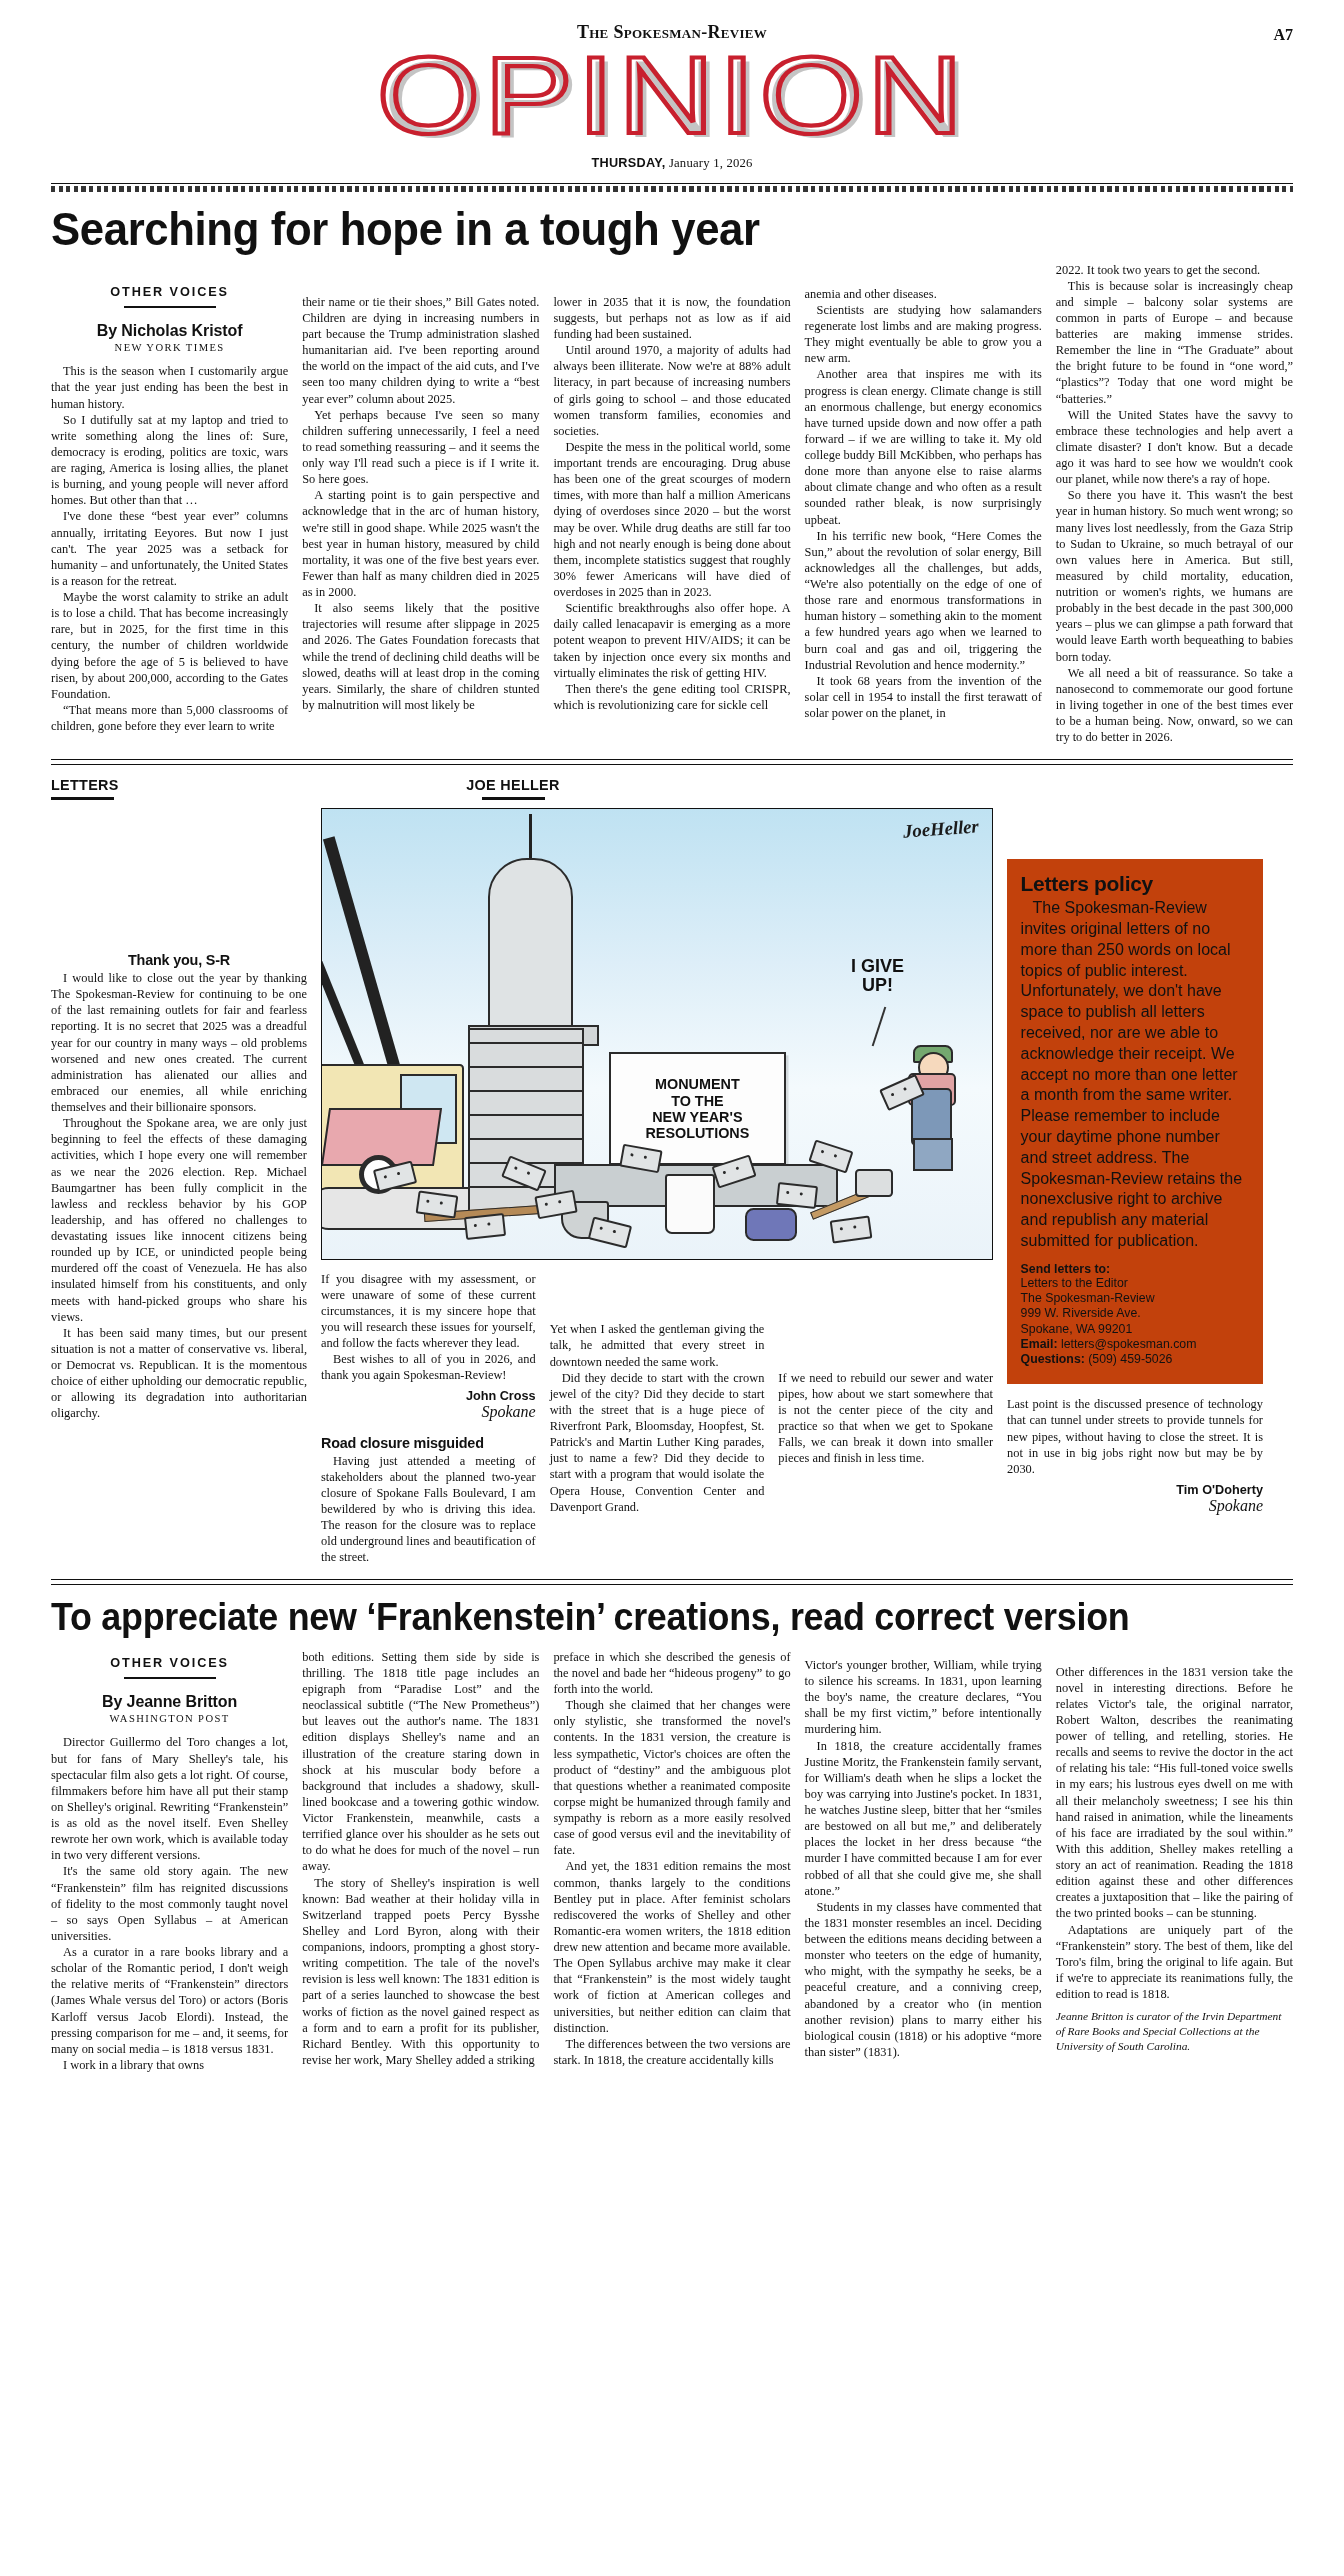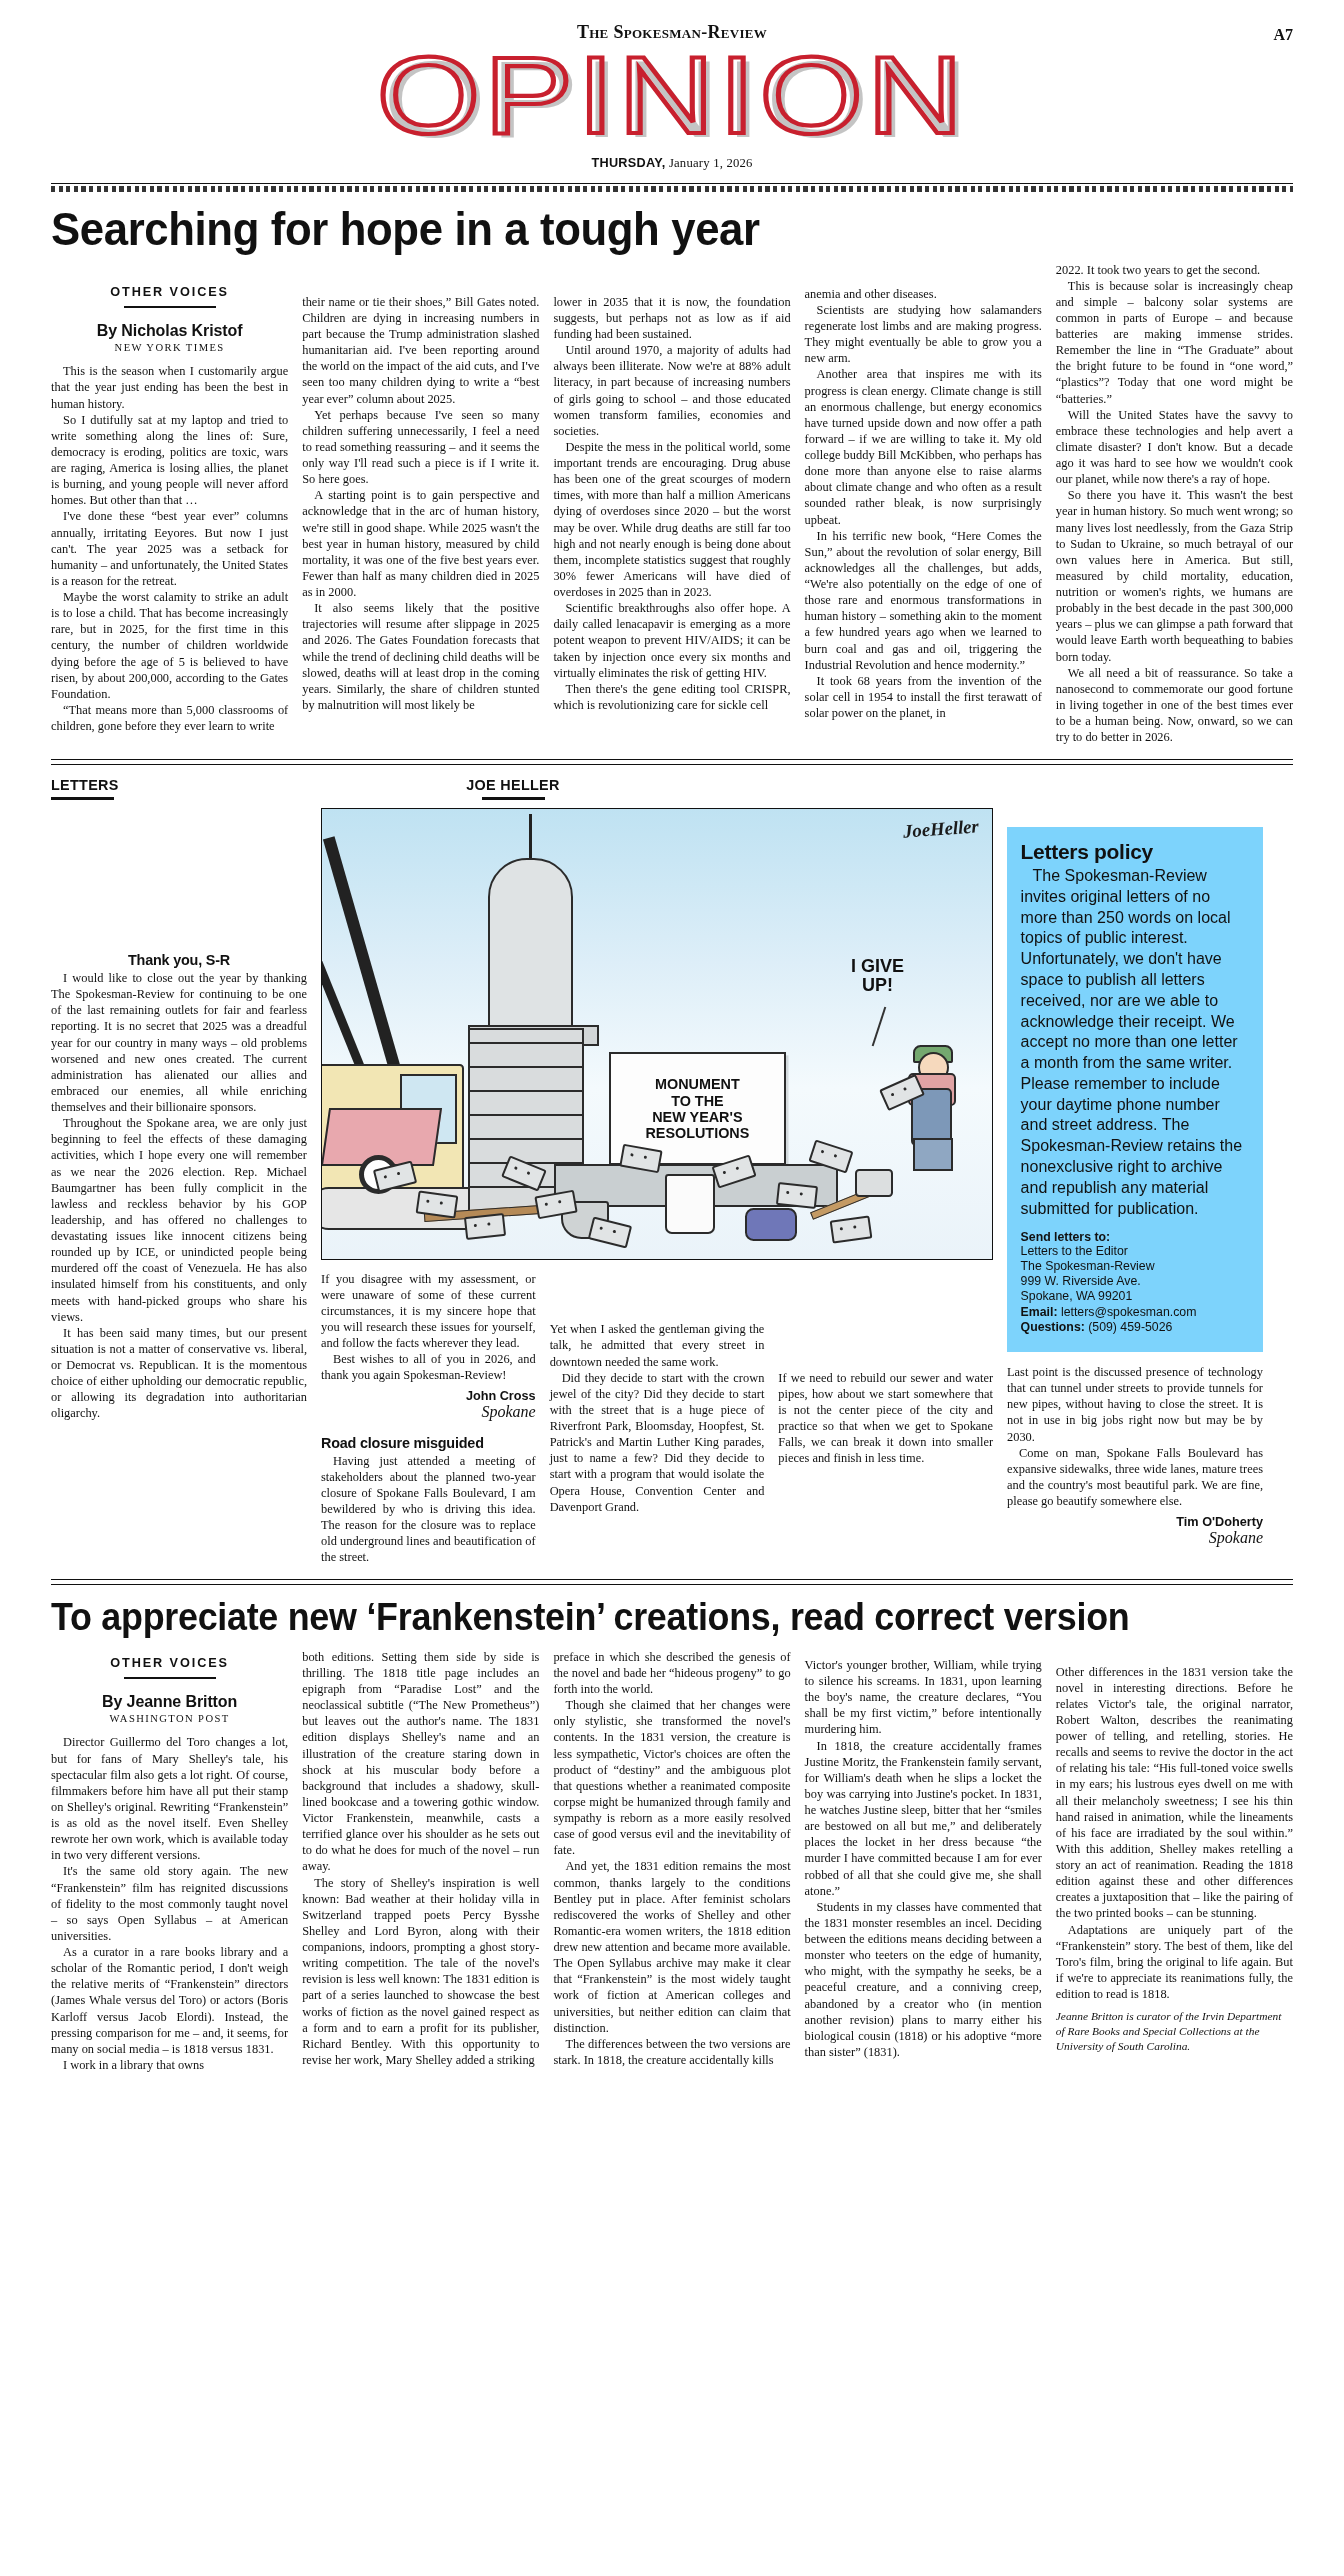--- a/index.html
+++ b/index.html
@@ -155,21 +155,21 @@
   .mallet-h{position:absolute;left:487px;top:390px;width:68px;height:6px;background:#c49a63;
     border:1.7px solid #2b2b2b;transform:rotate(-22deg);}
   .mallet-b{position:absolute;left:533px;top:360px;width:34px;height:24px;background:#dcdfe0;
     border:2.5px solid #2b2b2b;border-radius:4.2px;}
   .brick{position:absolute;width:36px;height:18.7px;background:#e1e4e5;border:2.1px solid #2b2b2b;
     border-radius:2.5px;}
   .brick:after{content:"";position:absolute;left:6.8px;top:6px;width:3.4px;height:3.4px;
     background:#2b2b2b;border-radius:50%;box-shadow:13.6px 0 0 #2b2b2b;}
 
   
-  .policy{background:#7dd3fc;padding:13.6px 13.6px 17px;}
+  .policy{background:#c2410c;padding:13.6px 13.6px 17px;}
   .policy h3{
     font-family:"Liberation Sans",sans-serif;font-weight:bold;font-size:21px;margin:0 0 1.7px;
     letter-spacing:-0.3px;
   }
   .policy p{font-family:"Liberation Sans",sans-serif;font-size:16px;line-height:1.30;
     margin:0;text-align:left;text-indent:12px;}
   .policy .lbl{font-family:"Liberation Sans",sans-serif;font-weight:bold;font-size:12.3px;
     margin-top:10.2px;}
   .policy .ln{font-family:"Liberation Sans",sans-serif;font-size:12.3px;line-height:1.24;}
   .policy .ln b{font-weight:bold;}
@@ -365,21 +365,20 @@
             <b>Email:</b>
             <span>letters@spokesman.com</span>
           </div>
           <div class="ln">
             <b>Questions:</b>
             <span>(509) 459-5026</span>
           </div>
         </div>
         <div style="height:12px"></div>
         <p class="noind">Last point is the discussed presence of technology that can tunnel under streets to provide tunnels for new pipes, without having to close the street. It is not in use in big jobs right now but may be by 2030.</p>
-        <p>Come on man, Spokane Falls Boulevard has expansive sidewalks, three wide lanes, mature trees and the country's most beautiful park. We are fine, please go beautify somewhere else.</p>
         <div class="sig">Tim O'Doherty</div>
         <div class="sig-city">Spokane</div>
       </div>
 
     </div>
   </div>
 
   <div class="rule-double"></div>
 
   <div>

